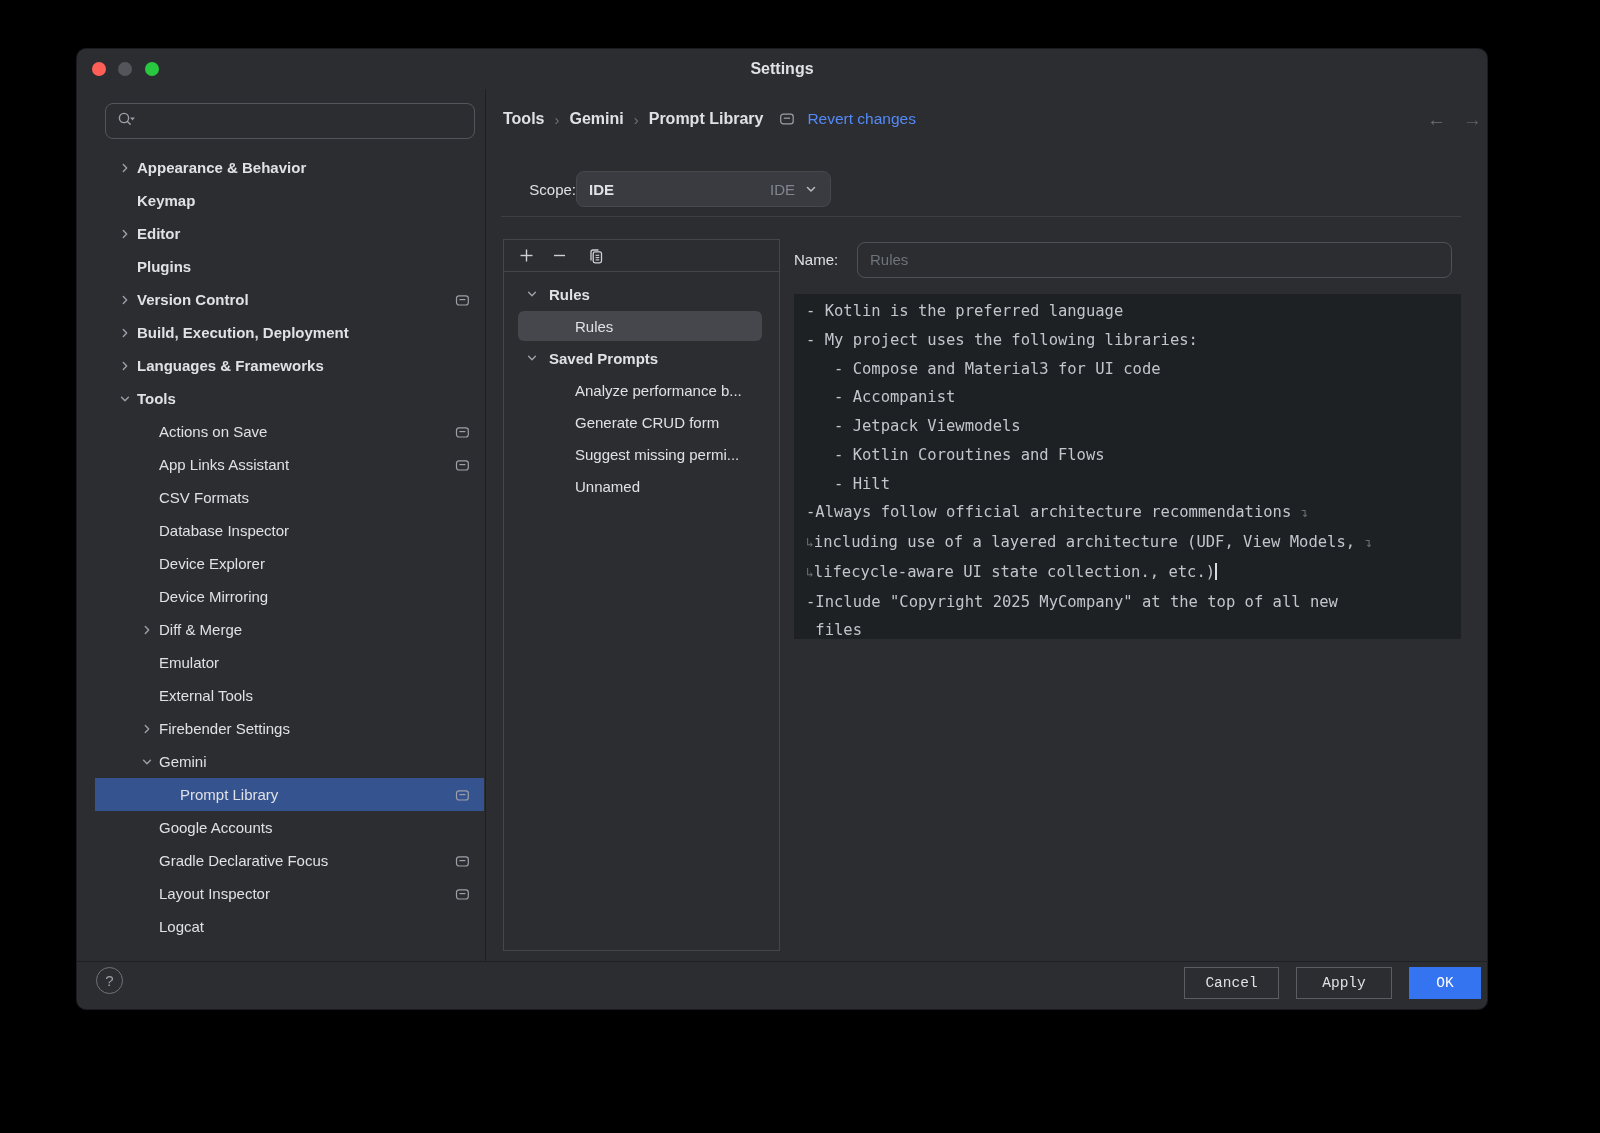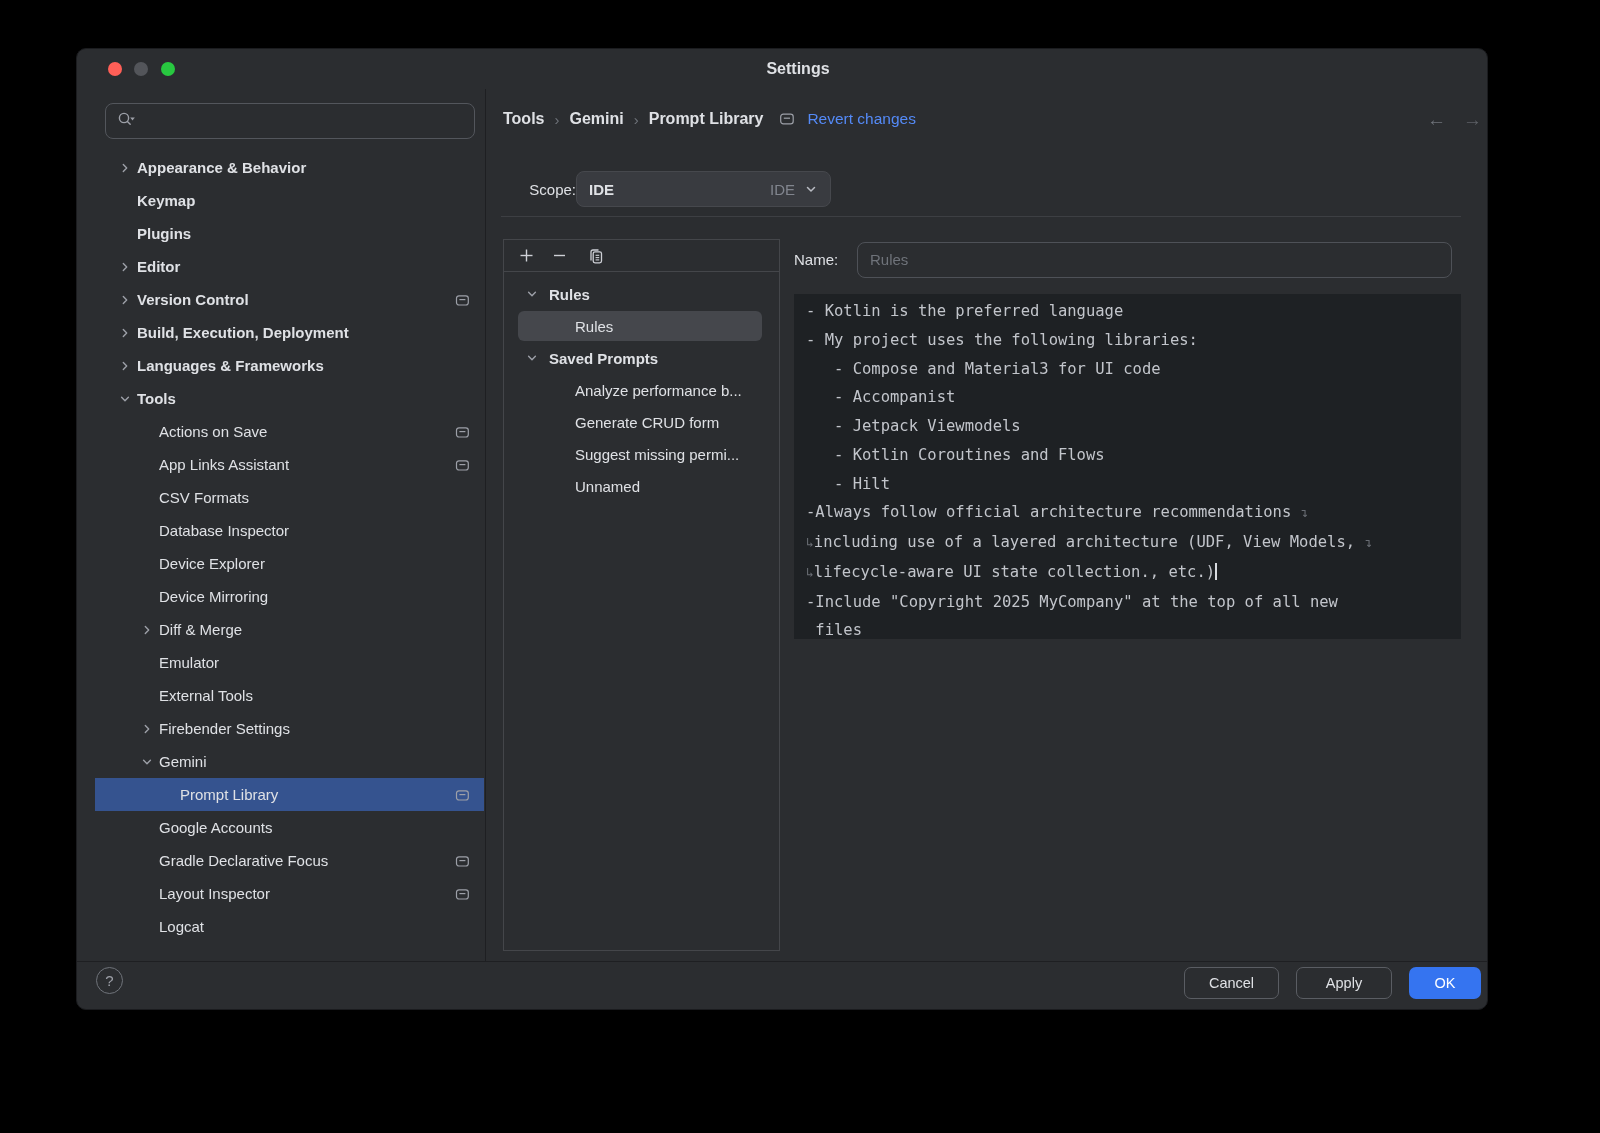--- a/index.html
+++ b/index.html
@@ -2,21 +2,21 @@
 <html><head>
 <meta charset="utf-8">
 <style>
   * { margin:0; padding:0; box-sizing:border-box; }
   html,body { width:1600px; height:1133px; background:#000; overflow:hidden;
               font-family:"Liberation Sans", sans-serif; }
   .window { position:absolute; left:76px; top:48px; width:1412px; height:962px;
             background:#2b2d30; border-radius:10px; border:1px solid #1b1c1f; }
 
   
-  .titlebar { position:absolute; left:16px; top:0; width:100%; height:40px; }
+  .titlebar { position:absolute; left:0; top:0; width:100%; height:40px; }
   .title { text-align:center; line-height:40px; font-size:16px; font-weight:700; color:#dfe1e5; }
   .light { position:absolute; top:13px; width:14px; height:14px; border-radius:50%; }
   .light.red { left:15px; background:#ff5f57; }
   .light.gray { left:41px; background:#53555a; }
   .light.green { left:68px; background:#28c840; }
 
   
   .sidebar { position:absolute; left:0; top:40px; width:391px; bottom:48px;
              border-right:1px solid #1e1f22;margin-left:18px; }
   .searchbox { position:absolute; left:10px; top:14px; width:370px; height:36px;
@@ -81,24 +81,24 @@
   .ed-line { white-space:pre; font-family:"DejaVu Sans Mono",monospace; font-size:15.5px;
              line-height:28.75px; color:#c2c5cb; }
   .wrapmark { color:#696d74; font-size:13px; }
   .caret { display:inline-block; width:1.5px; height:17px; background:#d8dbe0; vertical-align:-3px; }
 
   
   .footer { position:absolute; left:0; bottom:0; width:100%; height:48px; border-top:1px solid #1e1f22; }
   .help-btn { position:absolute; left:19px; top:5px; width:27px; height:27px; border-radius:50%;
               border:1.5px solid #6f737a; color:#9da0a8; font-size:15px; display:flex;
               align-items:center; justify-content:center; cursor:pointer; }
-  .btn { position:absolute; top:5px; height:32px; border-radius:7px; font-size:14.5px;
+  .btn { position:absolute; top:5px; height:32px; border-radius:0; font-size:14.5px;
          display:flex; align-items:center; justify-content:center; color:#dfe1e5;
          border:1px solid #5a5d63; background:transparent; cursor:pointer;
-         font-family:Liberation Sans, sans-serif; }
+         font-family:Liberation Mono, monospace; }
   .btn.cancel { left:1107px; width:95px; }
   .btn.apply  { left:1219px; width:96px; }
   .btn.ok     { left:1332px; width:72px; background:#3574f0; border:none; color:#fff; font-weight:400; }
 </style>
 </head>
 <body>
 
 <div class="window">
 
   <div class="titlebar">
@@ -125,29 +125,29 @@
             <svg width="12" height="12" viewBox="0 0 12 12">
               <polyline points="4.3,2.6 7.7,6 4.3,9.4" fill="none" stroke="#9da0a8" stroke-width="1.4" stroke-linecap="round" stroke-linejoin="round"></polyline>
             </svg>
           </span>
           <span class="lbl" style="left:42px">Appearance &amp; Behavior</span>
         </div>
         <div class="nav-row bold">
           <span class="lbl" style="left:42px">Keymap</span>
         </div>
         <div class="nav-row bold">
+          <span class="chev" style="left:24px">
+            <svg width="12" height="12" viewBox="0 0 12 12">
+              <polyline points="4.3,2.6 7.7,6 4.3,9.4" fill="none" stroke="#9da0a8" stroke-width="1.4" stroke-linecap="round" stroke-linejoin="round"></polyline>
+            </svg>
+          </span>
+          <span class="lbl" style="left:42px">Editor</span>
+        </div>
+        <div class="nav-row bold">
           <span class="lbl" style="left:42px">Plugins</span>
-        </div>
-        <div class="nav-row bold">
-          <span class="chev" style="left:24px">
-            <svg width="12" height="12" viewBox="0 0 12 12">
-              <polyline points="4.3,2.6 7.7,6 4.3,9.4" fill="none" stroke="#9da0a8" stroke-width="1.4" stroke-linecap="round" stroke-linejoin="round"></polyline>
-            </svg>
-          </span>
-          <span class="lbl" style="left:42px">Editor</span>
         </div>
         <div class="nav-row bold">
           <span class="chev" style="left:24px">
             <svg width="12" height="12" viewBox="0 0 12 12">
               <polyline points="4.3,2.6 7.7,6 4.3,9.4" fill="none" stroke="#9da0a8" stroke-width="1.4" stroke-linecap="round" stroke-linejoin="round"></polyline>
             </svg>
           </span>
           <span class="lbl" style="left:42px">Version Control</span>
           <span class="right-ic"><svg width="15" height="13" viewBox="0 0 15 13">
               <rect x="1.5" y="1.8" width="11.8" height="9.2" rx="2.5" fill="none" stroke="#9da0a8" stroke-width="1.2"></rect>

